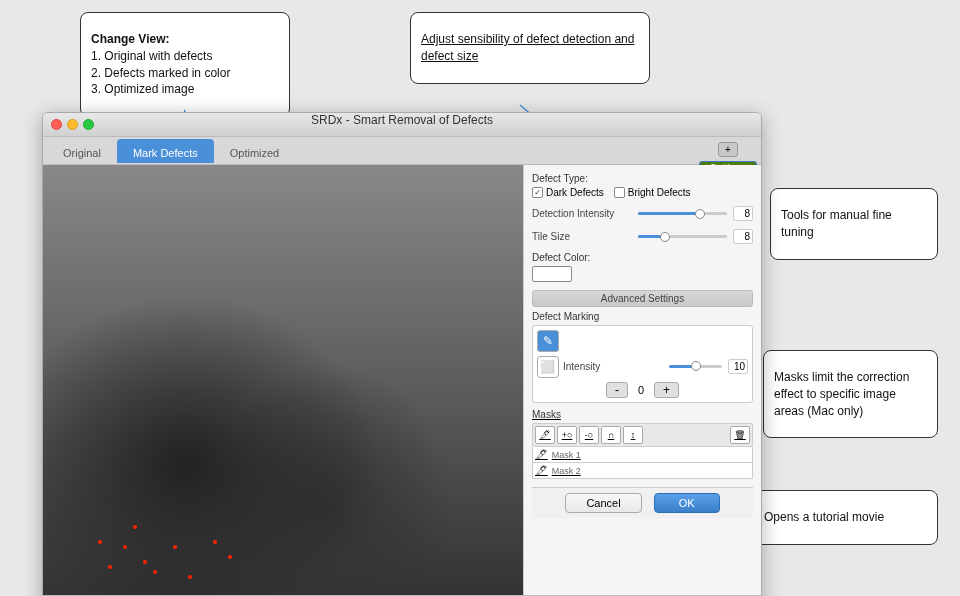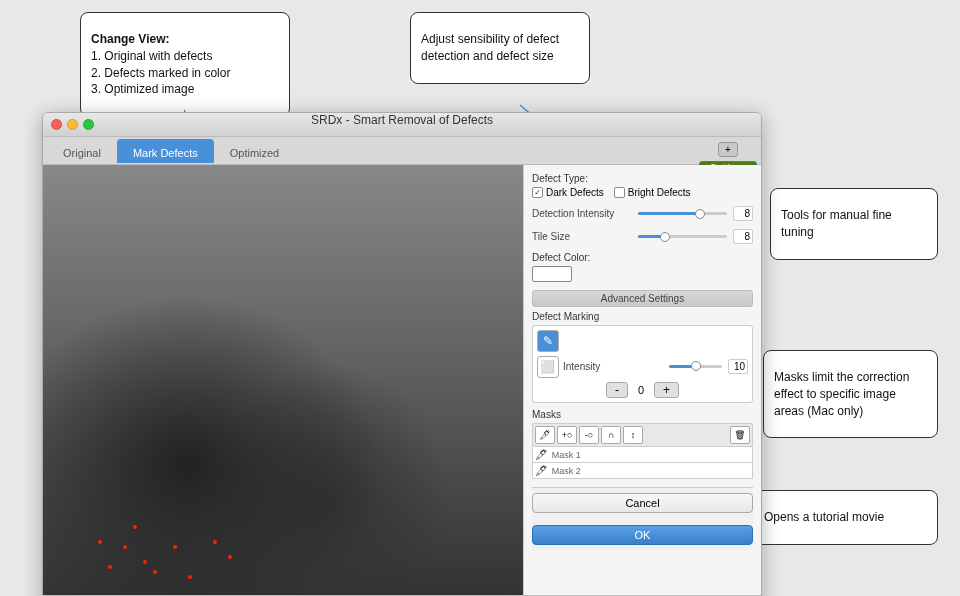--- a/index.html
+++ b/index.html
@@ -27,21 +27,22 @@
 
     .callout-top-left {
       top: 12px;
       left: 80px;
       width: 210px;
     }
 
     .callout-top-center {
       top: 12px;
       left: 410px;
-      width: 180px;
+      width: 240px;
+      text-decoration: underline;
     }
 
     .callout-right-1 {
       top: 188px;
       right: 22px;
       width: 168px;
     }
 
     .callout-right-2 {
       top: 350px;
@@ -352,20 +353,21 @@
       color: white;
     }
 
     .tool-slider-area {
       flex: 1;
     }
 
     
     .masks-area {
       margin-top: 4px;
+      text-decoration: underline;
     }
 
     .masks-toolbar {
       display: flex;
       gap: 2px;
       align-items: center;
       background: #e8e8e8;
       border: 1px solid #ccc;
       padding: 2px;
       border-radius: 2px;
@@ -611,21 +613,21 @@
         <div class="mask-layer">
           <span>🖊</span>
           <span style="font-size:9px;color:#666;">Mask 1</span>
         </div>
         <div class="mask-layer">
           <span>🖊</span>
           <span style="font-size:9px;color:#666;">Mask 2</span>
         </div>
       </div>
 
-      <div class="action-buttons" style="margin-top:8px;flex-direction:column;">
+      <div class="action-buttons" style="margin-top:8px;">
         <button class="btn-cancel">Cancel</button>
         <button class="btn-ok">OK</button>
       </div>
 
     </div>
   </div>
 
   <div class="bottom-bar">
     
     

